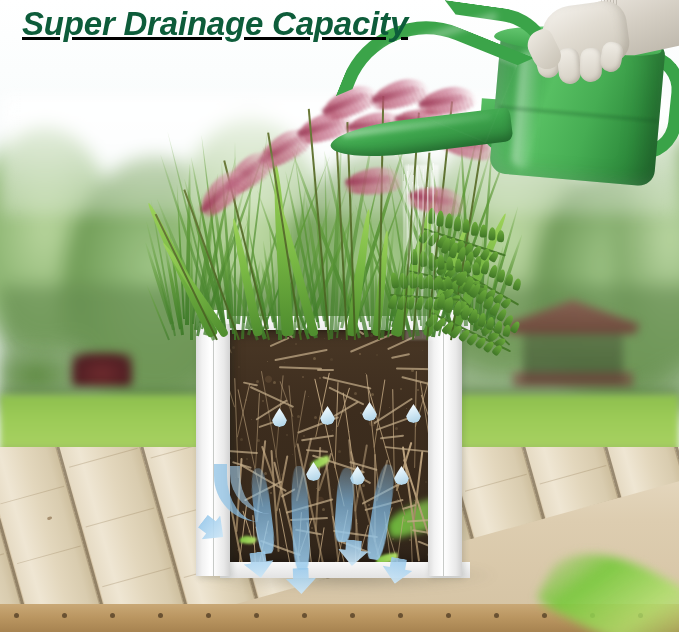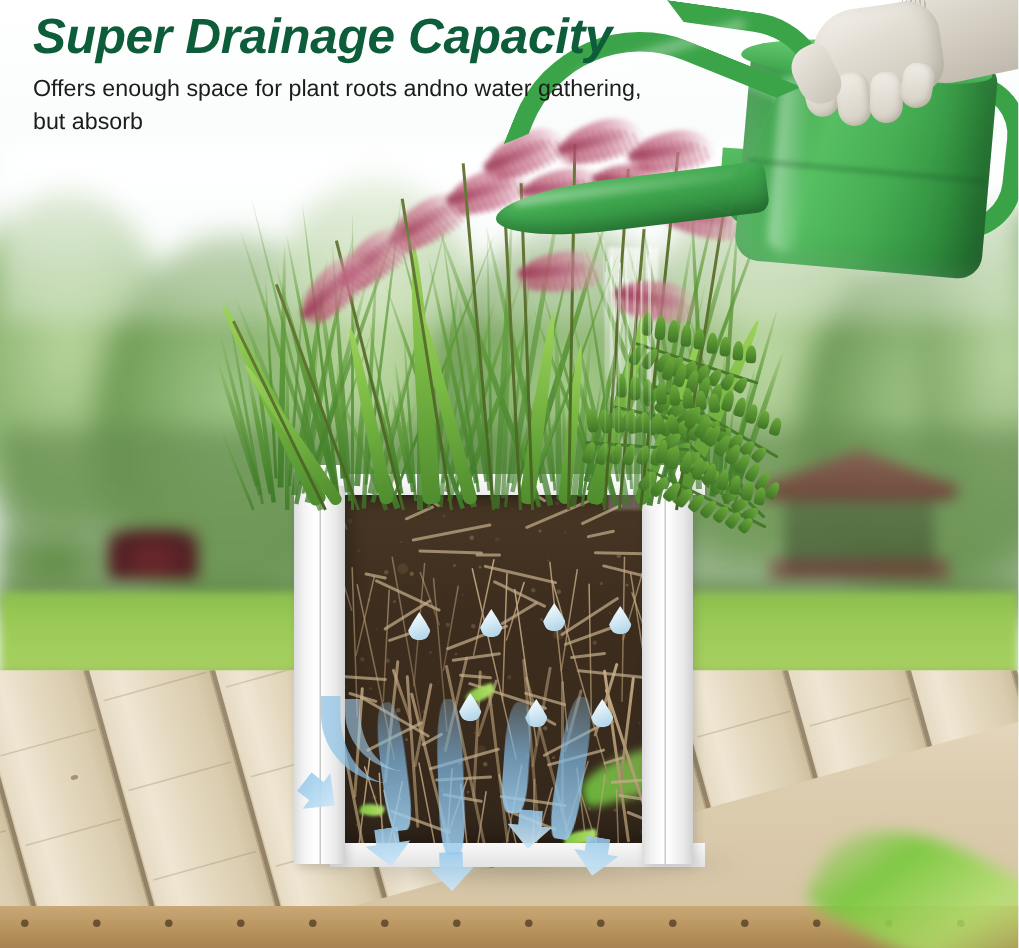--- a/index.html
+++ b/index.html
@@ -376,21 +376,21 @@
     box-shadow: inset -2px -1px 4px rgba(120,112,98,.35);
   }
   .thumb {
     position:absolute; left:20px; top:38px; width:28px; height:40px;
     background:linear-gradient(160deg,#eeeae2,#c8c2b5);
     border-radius:16px 10px 14px 16px;
     transform:rotate(-26deg);
   }
 
   
-  .text-block { position:absolute; left:22px; top:4px; width:520px; }
+  .text-block { position:absolute; left:22px; top:4px; width:520px;text-decoration:underline; }
   .headline {
     font-size:33px; font-weight:bold; font-style:italic;
     letter-spacing:-.2px;
     line-height:40px;
     white-space:nowrap;
   }
   .subline {
     margin-top:5px;
     font-size:15.5px; line-height:22px;
     font-weight:400;
@@ -1120,16 +1120,15 @@
     <div class="palm"></div>
     <div class="finger" style="left:26px;top:52px;width:22px;height:34px;transform:rotate(-14deg);"></div>
     <div class="finger" style="left:48px;top:56px;width:22px;height:36px;transform:rotate(-6deg);"></div>
     <div class="finger" style="left:70px;top:56px;width:22px;height:34px;transform:rotate(2deg);"></div>
     <div class="finger" style="left:91px;top:50px;width:21px;height:30px;transform:rotate(10deg);"></div>
     <div class="thumb"></div>
   </div>
 
   <div class="text-block">
     <div class="headline" style="color: rgb(13, 92, 58);">Super Drainage Capacity</div>
-    <div class="subline" style="color: rgb(28, 28, 28);">Offers enough space for plant roots andno water gathering, but absorb</div>
   </div>
 
 </div>
 
 </body></html>

